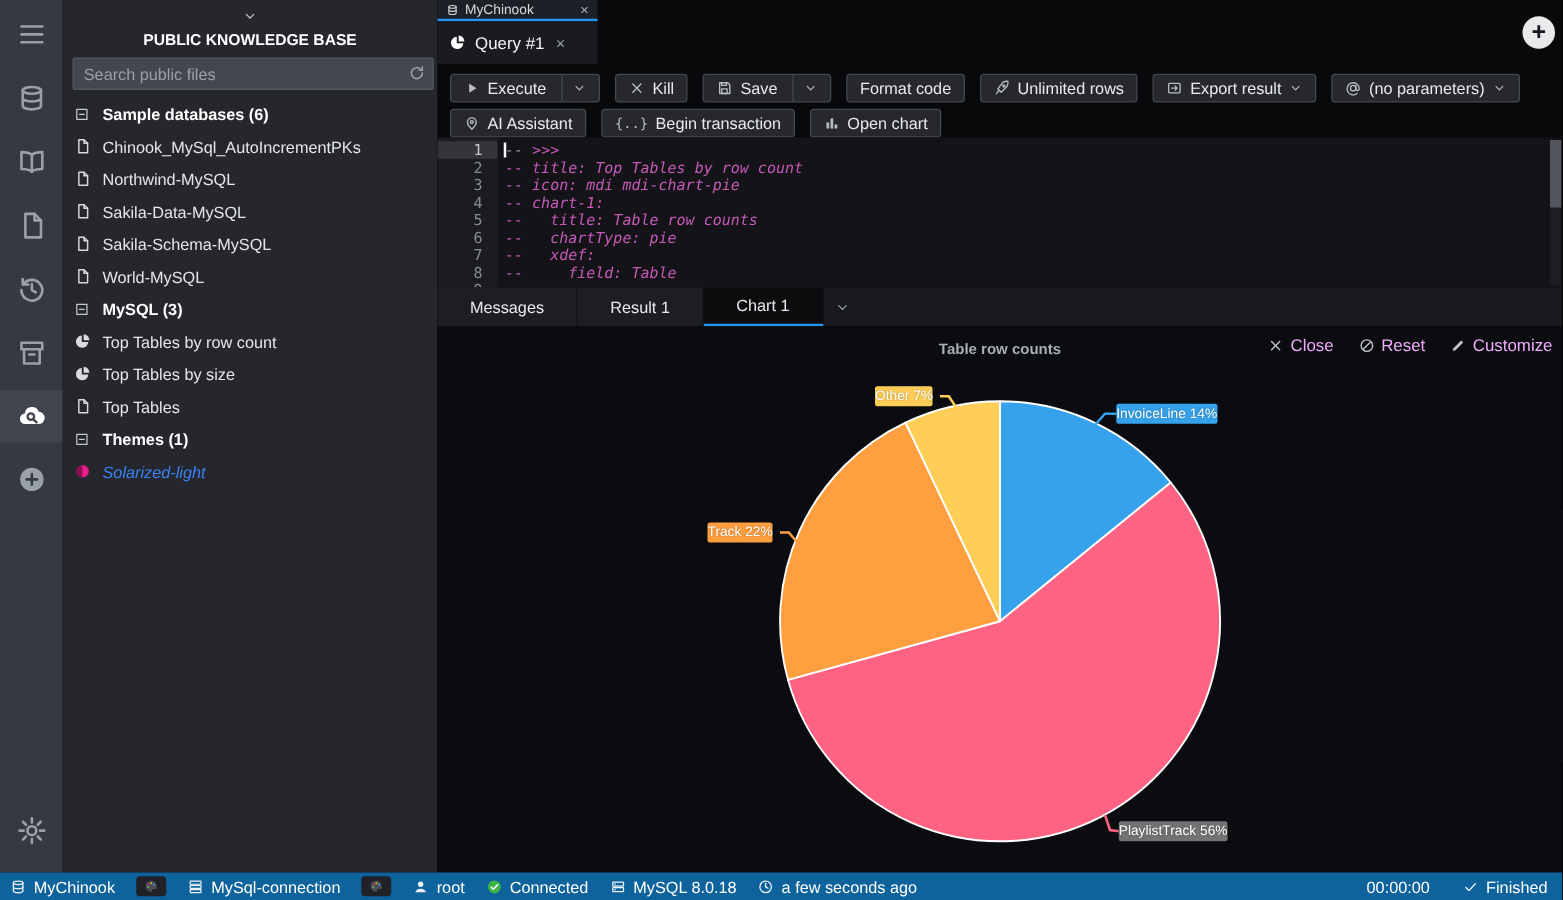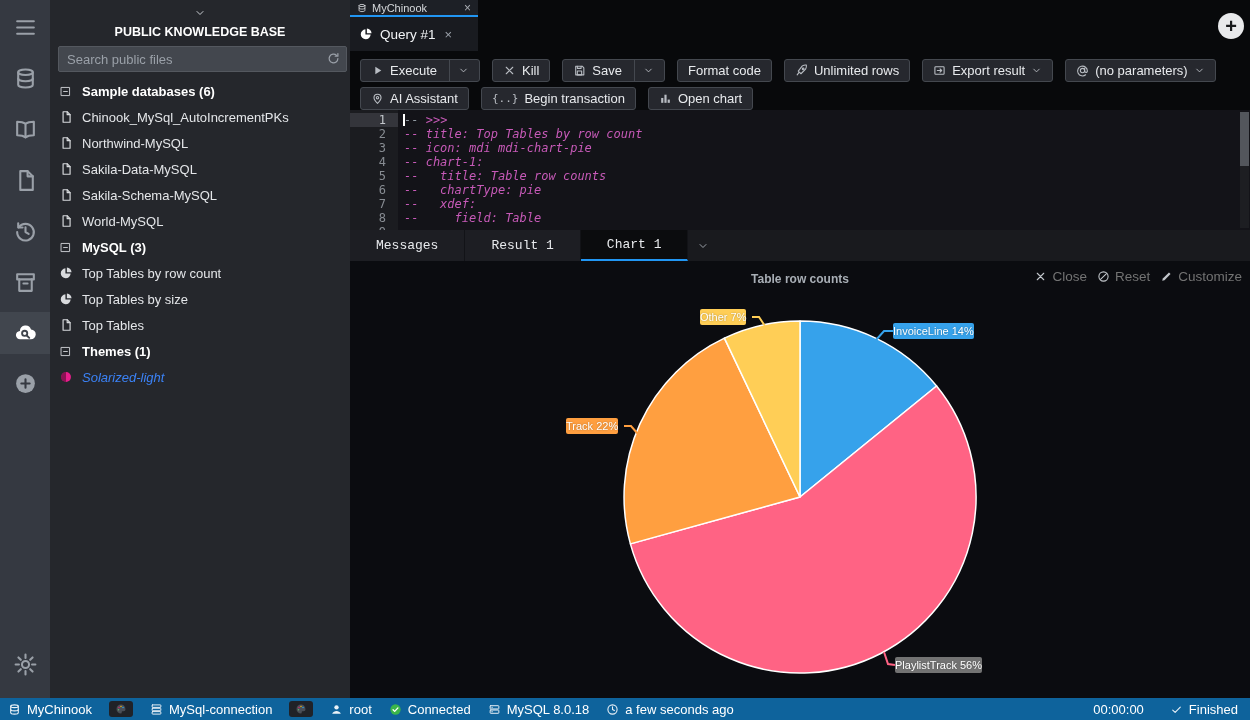--- a/index.html
+++ b/index.html
@@ -74,32 +74,32 @@
   .ed-line.active .ed-num { background:#34353B; color:#C2C6CB; }
   .ed-code { padding-left:6px; font-style:italic; white-space:pre; position:relative; }
   .ed-code .caret { position:absolute; left:5px; top:1px; width:2px; height:12px; background:#FFFFFF; }
   .tok-comment { color:#C75AB8; }
   .tok-gray { color:#9098A0; font-style:italic; }
   .scroll-track { position:absolute; right:1px; top:2px; width:9px; height:116px; background:#1D1E22; }
   .scroll-thumb { position:absolute; right:0; top:0; width:9px; height:54px; background:#53565C; }
 
   
   .restabs { position:absolute; left:0; top:230px; width:100%; height:31px; background:#191A1E;
-             display:flex; align-items:stretch;font-family:Liberation Mono, monospace; }
+             display:flex; align-items:stretch; }
   .rtab { padding:0 26px; display:flex; align-items:center; font-size:13px; color:#E8EAED;
           background:#1D1E23; border-right:1px solid #121317; cursor:pointer; }
   .rtab.active { background:#0B0C0E; border-bottom:2px solid #2196F3; }
   .rtab-more { width:30px; display:flex; align-items:center; justify-content:center; color:#9AA0A8; cursor:pointer; }
   .rtab-more svg { width:12px; height:12px; }
 
   
   .chartpanel { position:absolute; left:0; top:261px; width:900px; height:437px; background:#0B0C10; }
   .chart-title { position:absolute; left:0; right:0; top:11px; text-align:center;
                  font-size:12px; font-weight:bold; color:#A8AEB5; }
-  .chart-actions { position:absolute; right:8px; top:8px; display:flex; gap:10px; font-size:13.5px; color:#737373; }
+  .chart-actions { position:absolute; right:8px; top:8px; display:flex; gap:20px; font-size:13.5px; color:#f0abfc; }
   .chart-action { display:flex; align-items:center; gap:5px; cursor:pointer; }
   .chart-action .icon { display:flex; color:#C2C6CB; } .chart-action .icon svg { width:13px; height:13px; }
   .pie-svg { position:absolute; left:0; top:0; }
   .pie-pill { position:absolute; font-size:11px; color:#FFFFFF; padding:2px 0; border-radius:2px;
               white-space:nowrap; text-shadow:0 0 2px rgba(0,0,0,.35); }
 
   
   .statusbar { position:absolute; left:0; top:698px; width:1250px; height:22px; background:#0E639C;
                display:flex; align-items:center; padding:0 8px; font-size:13px; color:#FFFFFF; }
   .st-item { display:flex; align-items:center; gap:6px; margin-right:17px; cursor:default; }

